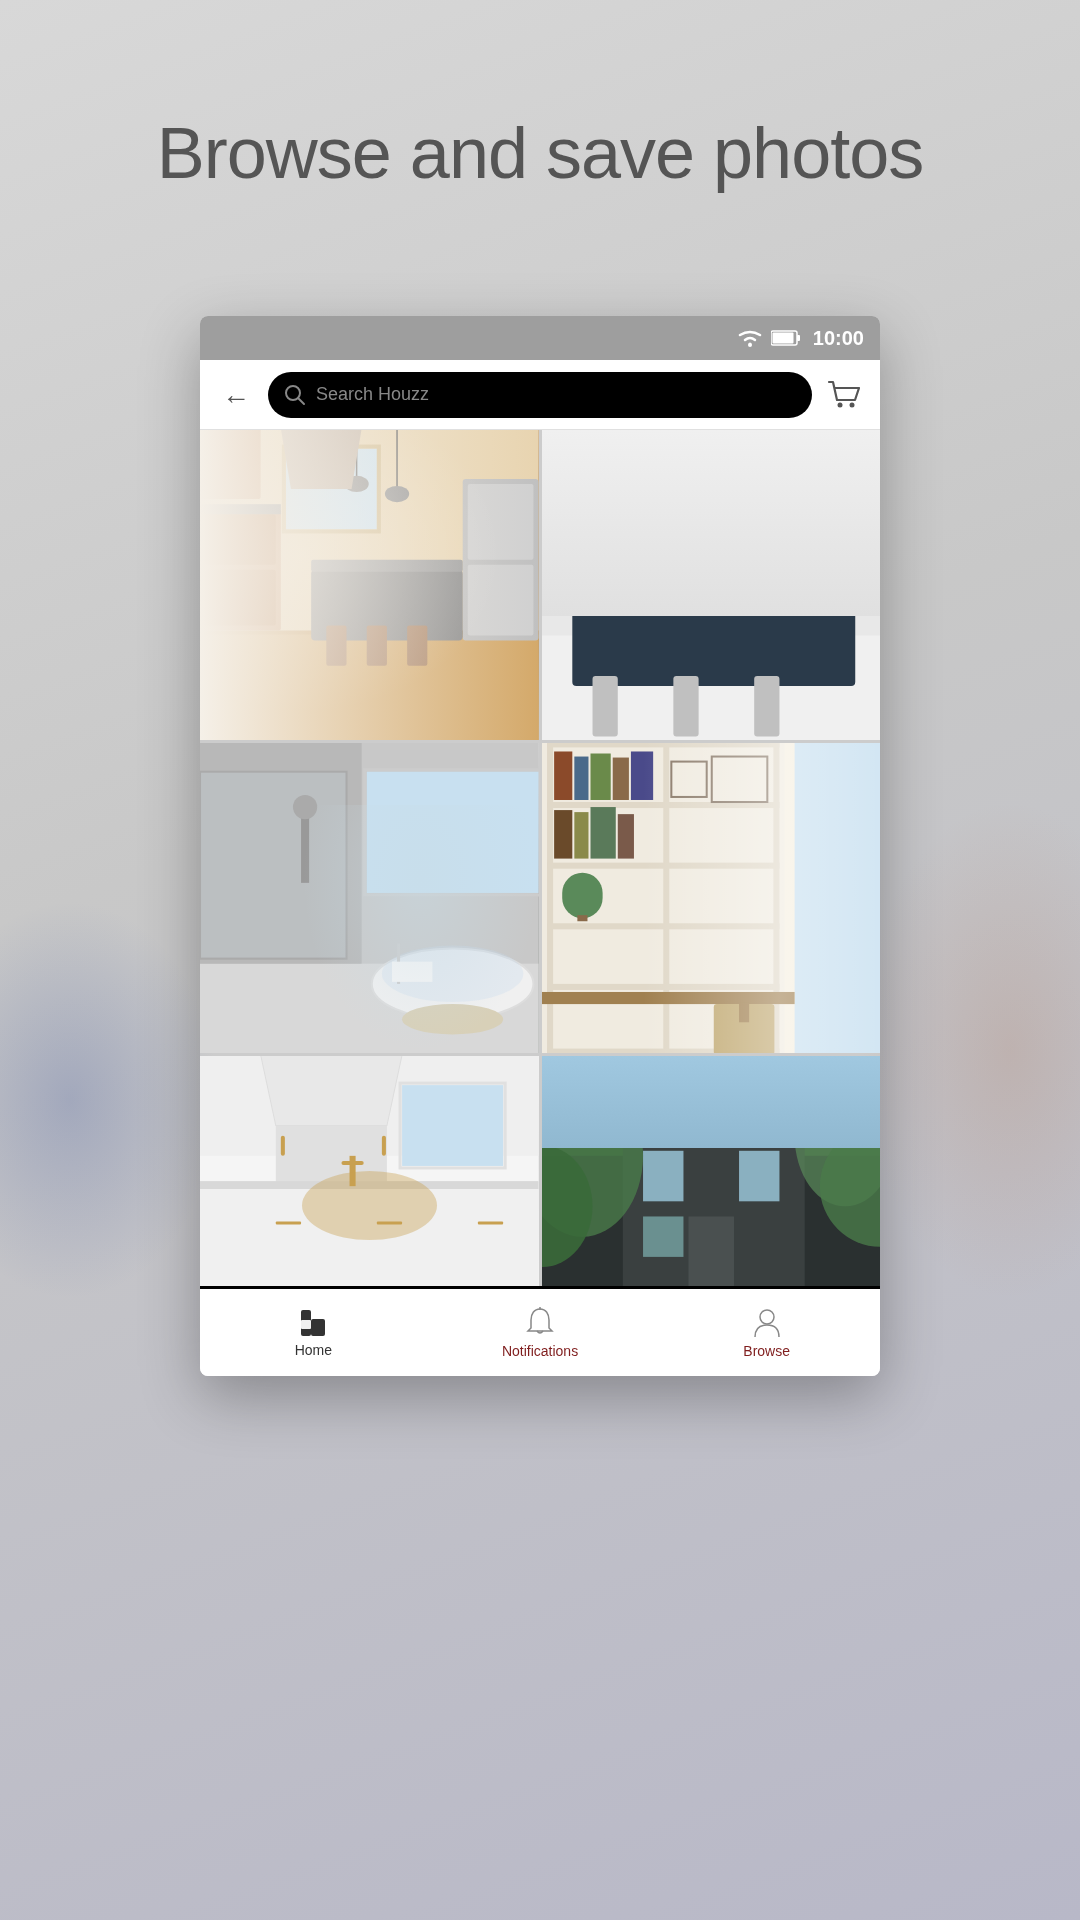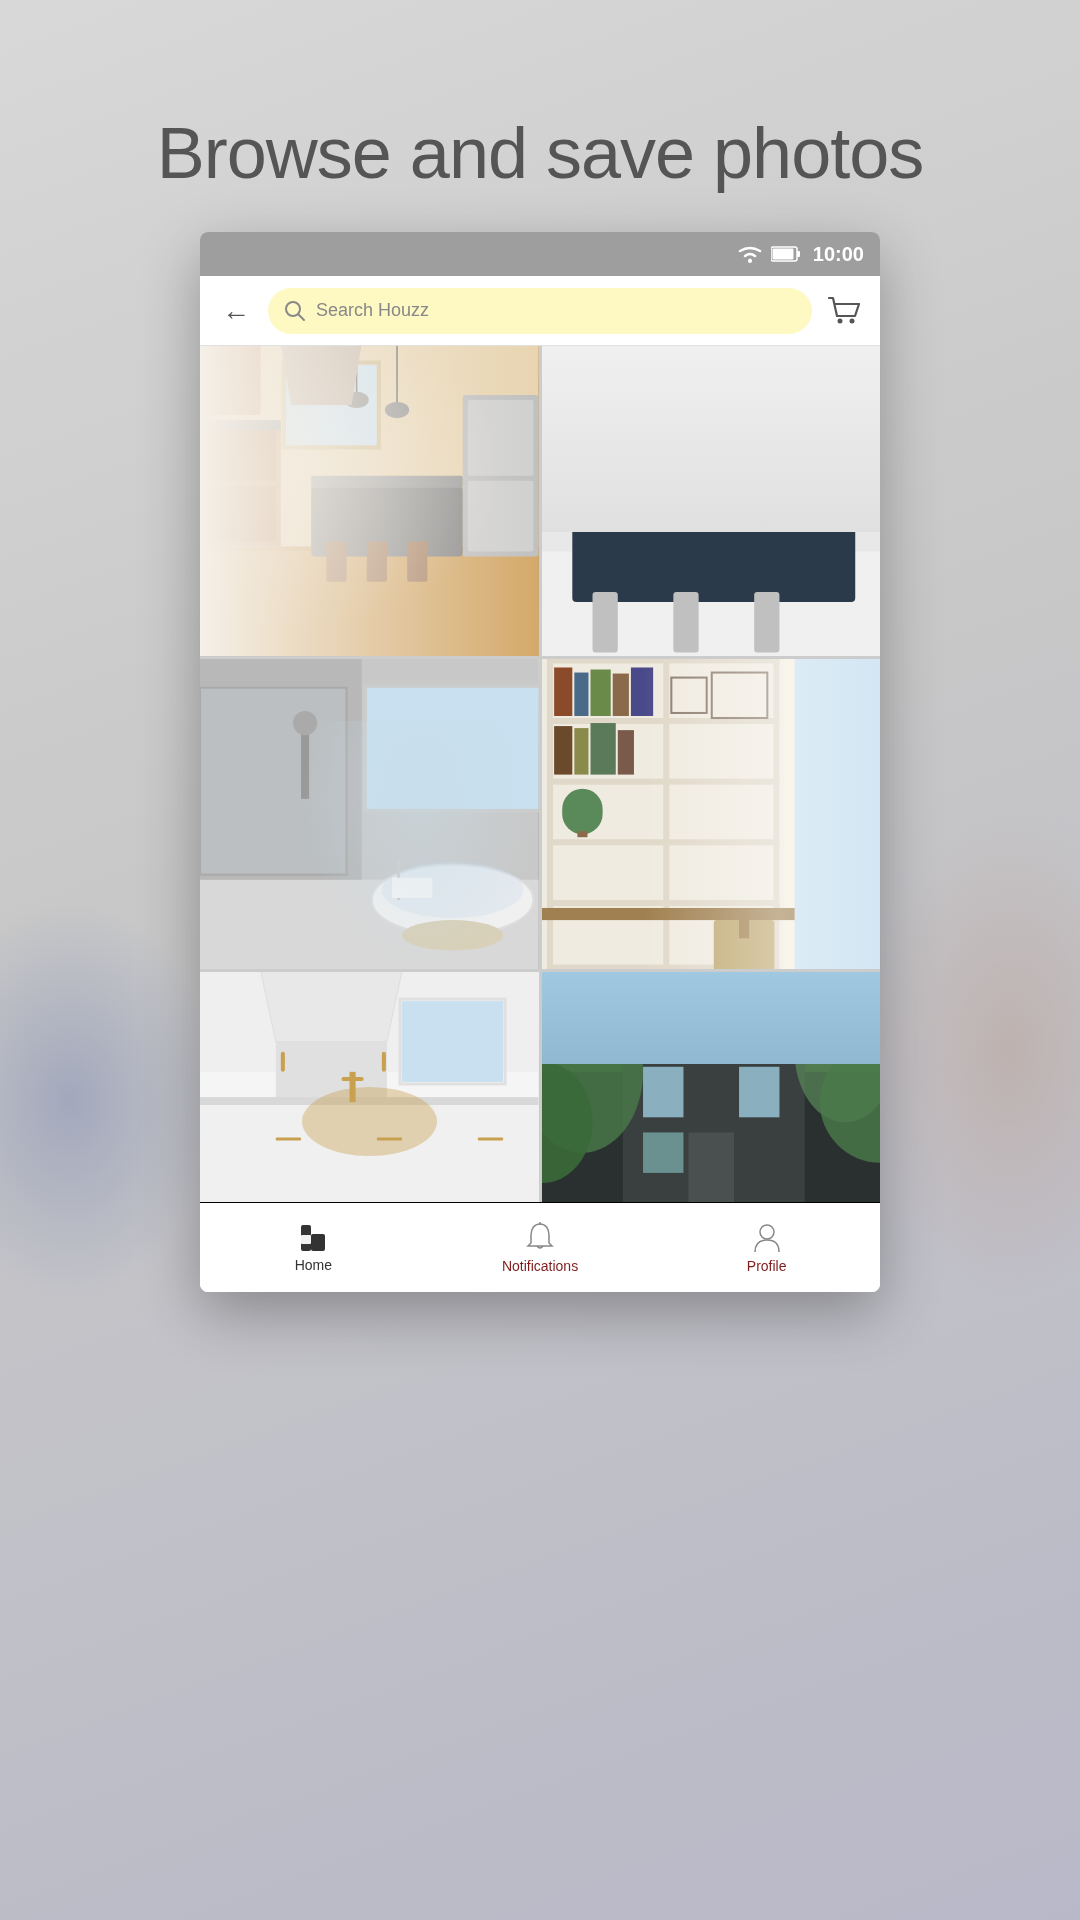--- a/index.html
+++ b/index.html
@@ -27,21 +27,21 @@
       padding: 0 60px;
       line-height: 1.2;
       letter-spacing: -1px;
     }
 
     .phone-frame {
       width: 680px;
       background: #f0f0f0;
       border-radius: 8px;
       overflow: hidden;
-      margin-top: 36px;
+      margin-top: 120px;
       box-shadow: 0 20px 60px rgba(0,0,0,0.3);
       display: flex;
       flex-direction: column;
       text-align: right;
     }
 
     
     .status-bar {
       background: #9e9e9e;
       height: 44px;
@@ -81,21 +81,21 @@
     }
 
     .back-arrow {
       font-size: 28px;
       color: #555;
     }
 
     .search-bar {
       flex: 1;
       height: 46px;
-      background: #fef9c3;
+      background: #000000;
       border-radius: 24px;
       display: flex;
       align-items: center;
       padding: 4px 16px;
       gap: 10px;
     }
 
     .search-icon-svg {
       color: #888;
       font-size: 20px;
@@ -207,21 +207,21 @@
       background: linear-gradient(180deg, #a0c8e0 0%, #90b8d0 100%);
     }
 
     
     .bottom-nav {
       background: white;
       height: 90px;
       display: flex;
       align-items: center;
       justify-content: space-around;
-      border-top: 1px solid #000000;
+      border-top: 3px solid #000000;
     }
 
     .nav-item {
       display: flex;
       flex-direction: column;
       align-items: center;
       gap: 4px;
       cursor: pointer;
       flex: 1;
       padding: 8px 0;
@@ -553,18 +553,18 @@
     </div>
 
 
     <div class="nav-item">
       <span>
         <svg width="28" height="32" viewBox="0 0 28 32">
           <circle cx="14" cy="10" r="7" stroke="#888" stroke-width="1.5" fill="none"></circle>
           <path d="M2 30 C2 22 6 18 14 18 C22 18 26 22 26 30" stroke="#888" stroke-width="1.5" fill="none"></path>
         </svg>
       </span>
-      <span class="nav-label">Profile</span>
+      <span class="nav-label">Browse</span>
     </div>
 
   </div>
 
 </div>
 
 </body></html>

